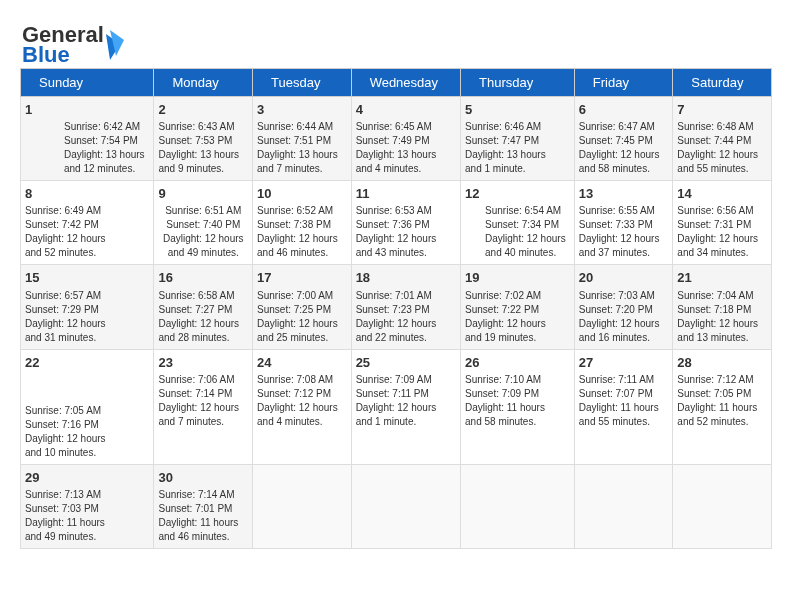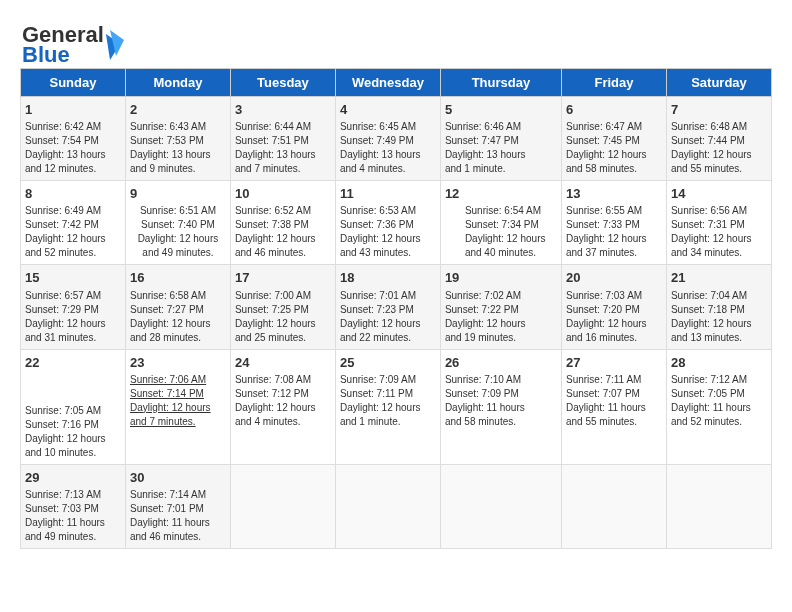--- a/index.html
+++ b/index.html
@@ -38,24 +38,24 @@
       color: #444;
     }
     table {
       width: 100%;
       border-collapse: collapse;
       font-size: 11px;
     }
     thead tr th {
       background: #1565c0;
       color: #fff;
-      padding: 6px 4px;
-      text-align: center;
+      padding: 6px 18px;
+      text-align: left;
       font-size: 13px;
-      font-weight: bold;
+      font-weight: normal;
       border: 1px solid #ccc;
     }
     tbody tr td {
       vertical-align: top;
       padding: 4px 4px;
       border: 1px solid #ddd;
       min-width: 95px;
       background: #fff;
       height: 70px;
       color: #333;
@@ -114,21 +114,21 @@
           <th>Wednesday</th>
           <th>Thursday</th>
           <th>Friday</th>
           <th>Saturday</th>
         </tr>
     </thead>
     <tbody id="calendar-body">
     <tr>
           <td>
             <span class="day-num">1</span>
-            <div class="day-info" style="white-space: pre-line;">Sunrise: 6:42 AM
+            <div class="day-info" style="white-space: pre-line; margin-left: 39px;">Sunrise: 6:42 AM
 Sunset: 7:54 PM
 Daylight: 13 hours
 and 12 minutes.</div>
           </td>
           <td>
             <span class="day-num">2</span>
             <div class="day-info" style="white-space: pre-line;">Sunrise: 6:43 AM
 Sunset: 7:53 PM
 Daylight: 13 hours
 and 9 minutes.</div>
@@ -274,21 +274,21 @@
         <tr>
           <td>
             <span class="day-num">22</span>
             <div class="day-info" style="white-space: pre-line; margin-top: 32px;">Sunrise: 7:05 AM
 Sunset: 7:16 PM
 Daylight: 12 hours
 and 10 minutes.</div>
           </td>
           <td>
             <span class="day-num">23</span>
-            <div class="day-info" style="white-space: pre-line; text-decoration: underline;">Sunrise: 7:06 AM
+            <div class="day-info" style="white-space: pre-line;">Sunrise: 7:06 AM
 Sunset: 7:14 PM
 Daylight: 12 hours
 and 7 minutes.</div>
           </td>
           <td>
             <span class="day-num">24</span>
             <div class="day-info" style="white-space: pre-line;">Sunrise: 7:08 AM
 Sunset: 7:12 PM
 Daylight: 12 hours
 and 4 minutes.</div>

